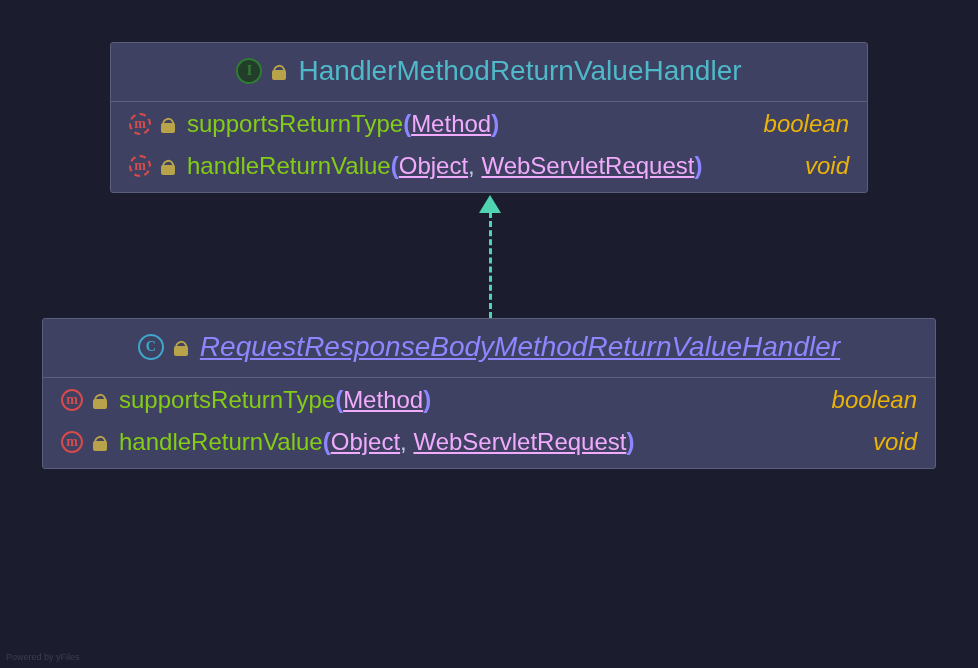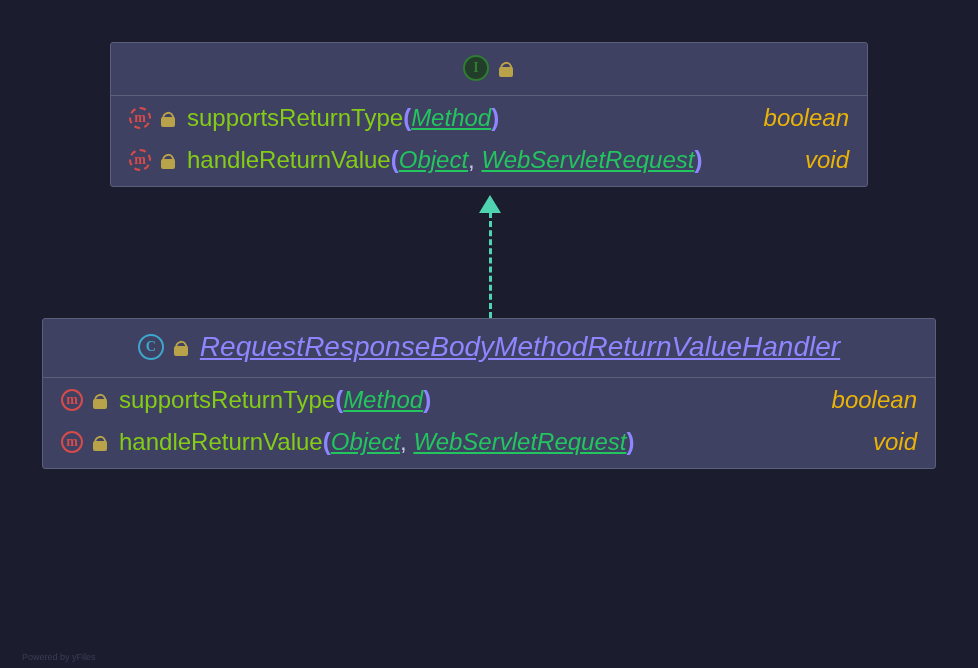--- a/index.html
+++ b/index.html
@@ -49,22 +49,21 @@
   .interface-name { color: #4fb9c9; font-weight: 500; }
   .class-name {
     color: #8e86ff;
     font-style: italic;
     text-decoration: underline;
     font-weight: 500;
   }
   .paren { color: #8e86ff; font-weight: 600; }
   .comma { color: #c0c5e8; }
   .param-link {
-    color: #22c55e;
-    font-style: italic;
+    color: #f0abfc;
     text-decoration: underline;
   }
   .method-name { color: #84cc16; }
   
   .icon {
     display: inline-flex;
     align-items: center;
     justify-content: center;
     width: 22px;
     height: 22px;
@@ -139,30 +138,30 @@
     border-left: 11px solid transparent;
     border-right: 11px solid transparent;
     border-bottom: 18px solid #4fd3b1;
   }
   .watermark {
     position: absolute;
     left: 6px;
     bottom: 6px;
     color: #3a3d52;
     font-size: 9px;
-    margin-left: 16px;
   }
 </style>
 </head>
 <body>
 
 <div class="uml-box box-top">
   <div class="title-row">
     <span class="icon icon-interface">I</span>
     <span class="icon-lock"></span>
+    <span class="interface-name">HandlerMethodReturnValueHandler</span>
   </div>
   <div class="member-row">
     <span class="icon icon-method-abstract">m</span>
     <span class="icon-lock"></span>
     <span class="sig">
       <span class="method-name">supportsReturnType</span><span class="paren">(</span><span class="param-link">Method</span><span class="paren">)</span>
     </span>
     <span class="ret">boolean</span>
   </div>
   <div class="member-row">

